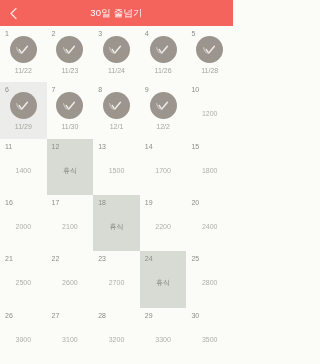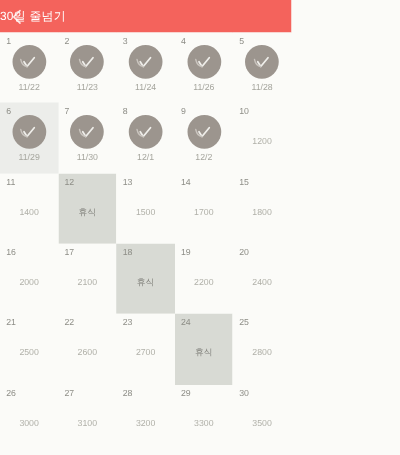--- a/index.html
+++ b/index.html
@@ -38,20 +38,21 @@
     display: flex;
     align-items: center;
     justify-content: center;
     cursor: pointer;
   }
   .back-btn svg { display: block; }
   .header-title {
     position: absolute;
     left: 0;
     right: 0;
+    text-align: center;
     color: #ffffff;
     font-size: 9.5px;
     letter-spacing: 0.2px;
     pointer-events: none;
   }
 
   
   .calendar {
     flex: 1;
     display: grid;

